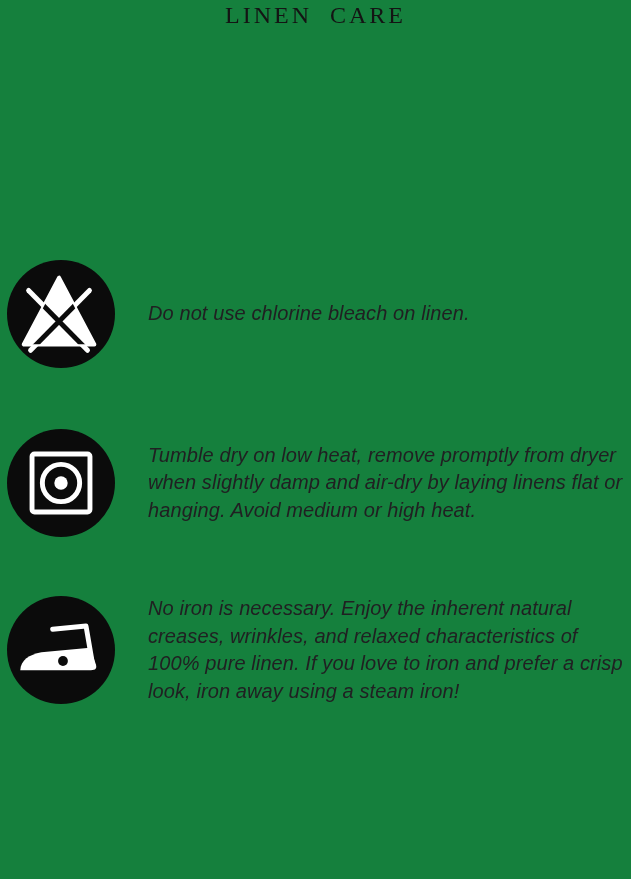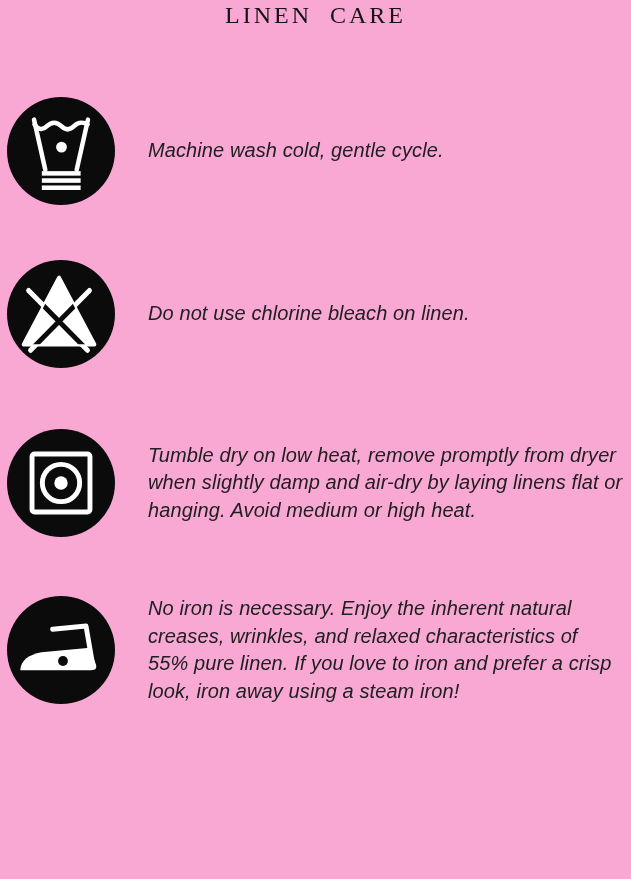--- a/index.html
+++ b/index.html
@@ -5,21 +5,21 @@
 <style>
   html, body {
     margin: 0;
     padding: 0;
     background: #ffffff;
   }
   .page {
     position: relative;
     width: 631px;
     height: 879px;
-    background: #f9a8d4;
+    background: #15803d;
     overflow: hidden;
     font-family: "Liberation Sans", sans-serif;
   }
   .title {
     position: absolute;
     top: 0;
     left: 0;
     width: 100%;
     margin: 0;
     padding-top: 1px;
@@ -62,39 +62,20 @@
     color: #202022;
   }
 </style>
 </head>
 <body>
 
 <div class="page">
 
   <h1 class="title">LINEN CARE</h1>
 
-  <div class="care-row" style="top:151px">
-    <span class="icon-wrap">
-      <svg viewBox="0 0 110 110" xmlns="http://www.w3.org/2000/svg" aria-hidden="true">
-        <circle cx="55" cy="55" r="55" fill="#0b0b0b"></circle>
-        <g stroke="#ffffff" stroke-width="4.6" fill="none" stroke-linecap="round">
-          <path d="M27.5 23 L39 74"></path>
-          <path d="M82.5 23 L71 74"></path>
-          <path d="M28 28 C32 33.5 36.5 34 41 29.5 C45.5 25 50.5 25 55 29.5 C59.5 34 64 34 68.5 29.5 C73 25 78.5 25.5 82 28"></path>
-        </g>
-        <circle cx="55.5" cy="51" r="5.5" fill="#ffffff"></circle>
-        <g fill="#ffffff">
-          <rect x="35.5" y="75.5" width="39.5" height="4.6"></rect>
-          <rect x="35.5" y="82.8" width="39.5" height="4.6"></rect>
-          <rect x="35.5" y="90.1" width="39.5" height="4.6"></rect>
-        </g>
-      </svg>
-    </span>
-    <p class="care-text">Machine wash cold, gentle cycle.</p>
-  </div>
 
   <div class="care-row" style="top:483px">
     <span class="icon-wrap">
       <svg viewBox="0 0 110 110" xmlns="http://www.w3.org/2000/svg" aria-hidden="true">
         <circle cx="55" cy="55" r="55" fill="#0b0b0b"></circle>
         <rect x="25.5" y="25.5" width="59" height="59" rx="2.5" fill="none" stroke="#ffffff" stroke-width="5"></rect>
         <circle cx="55" cy="55" r="19" fill="none" stroke="#ffffff" stroke-width="5"></circle>
         <circle cx="55" cy="55" r="6.8" fill="#ffffff"></circle>
       </svg>
     </span>
@@ -126,17 +107,17 @@
 
   <div class="care-row" style="top:650px">
     <span class="icon-wrap">
       <svg viewBox="0 0 110 110" xmlns="http://www.w3.org/2000/svg" aria-hidden="true">
         <circle cx="55" cy="55" r="55" fill="#0b0b0b"></circle>
         <path d="M13.5 75.5 C14 65.5 22.5 59.8 35 57.4 L84.5 52.6 L90.5 69.5 C91.8 73.8 90.2 75.5 85.5 75.5 Z" fill="#ffffff"></path>
         <circle cx="57" cy="66.2" r="5" fill="#0b0b0b"></circle>
         <path d="M46.5 33.8 L80.5 30.6 L87.5 71.5" fill="none" stroke="#ffffff" stroke-width="5" stroke-linecap="round" stroke-linejoin="round"></path>
       </svg>
     </span>
-    <p class="care-text">No iron is necessary. Enjoy the inherent natural creases, wrinkles, and relaxed characteristics of 55% pure linen. If you love to iron and prefer a crisp look, iron away using a steam iron!</p>
+    <p class="care-text">No iron is necessary. Enjoy the inherent natural creases, wrinkles, and relaxed characteristics of 100% pure linen. If you love to iron and prefer a crisp look, iron away using a steam iron!</p>
   </div>
 
 
 </div>
 
 </body></html>

